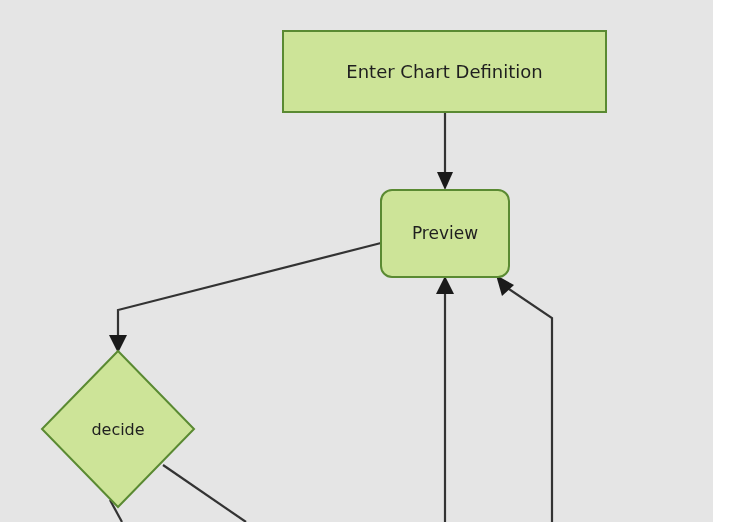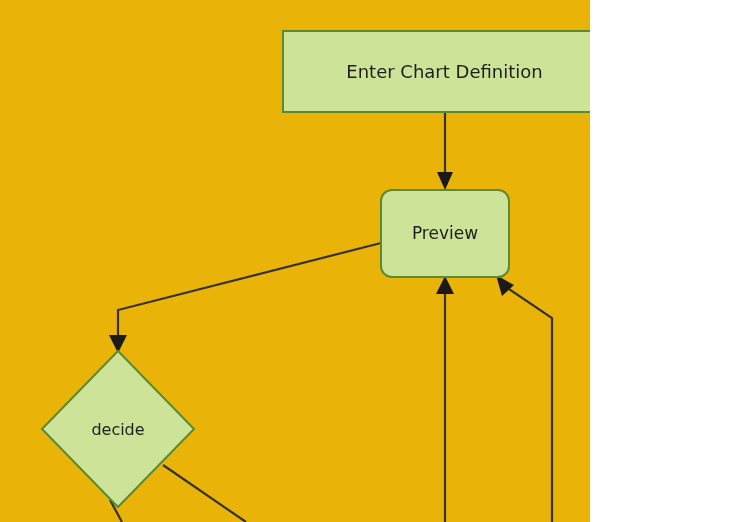--- a/index.html
+++ b/index.html
@@ -6,23 +6,23 @@
   html, body {
     margin: 0;
     padding: 0;
     background: #ffffff;
   }
   body {
     font-family: "DejaVu Sans", sans-serif;
   }
   #diagram-canvas {
     position: relative;
-    width: 590px;
+    width: 713px;
     height: 522px;
-    background: #eab308;
+    background: #e5e5e5;
     overflow: hidden;
   }
   #diagram-svg {
     position: absolute;
     top: 0;
     left: 0;
     width: 740px;
     height: 522px;
     display: block;
   }

